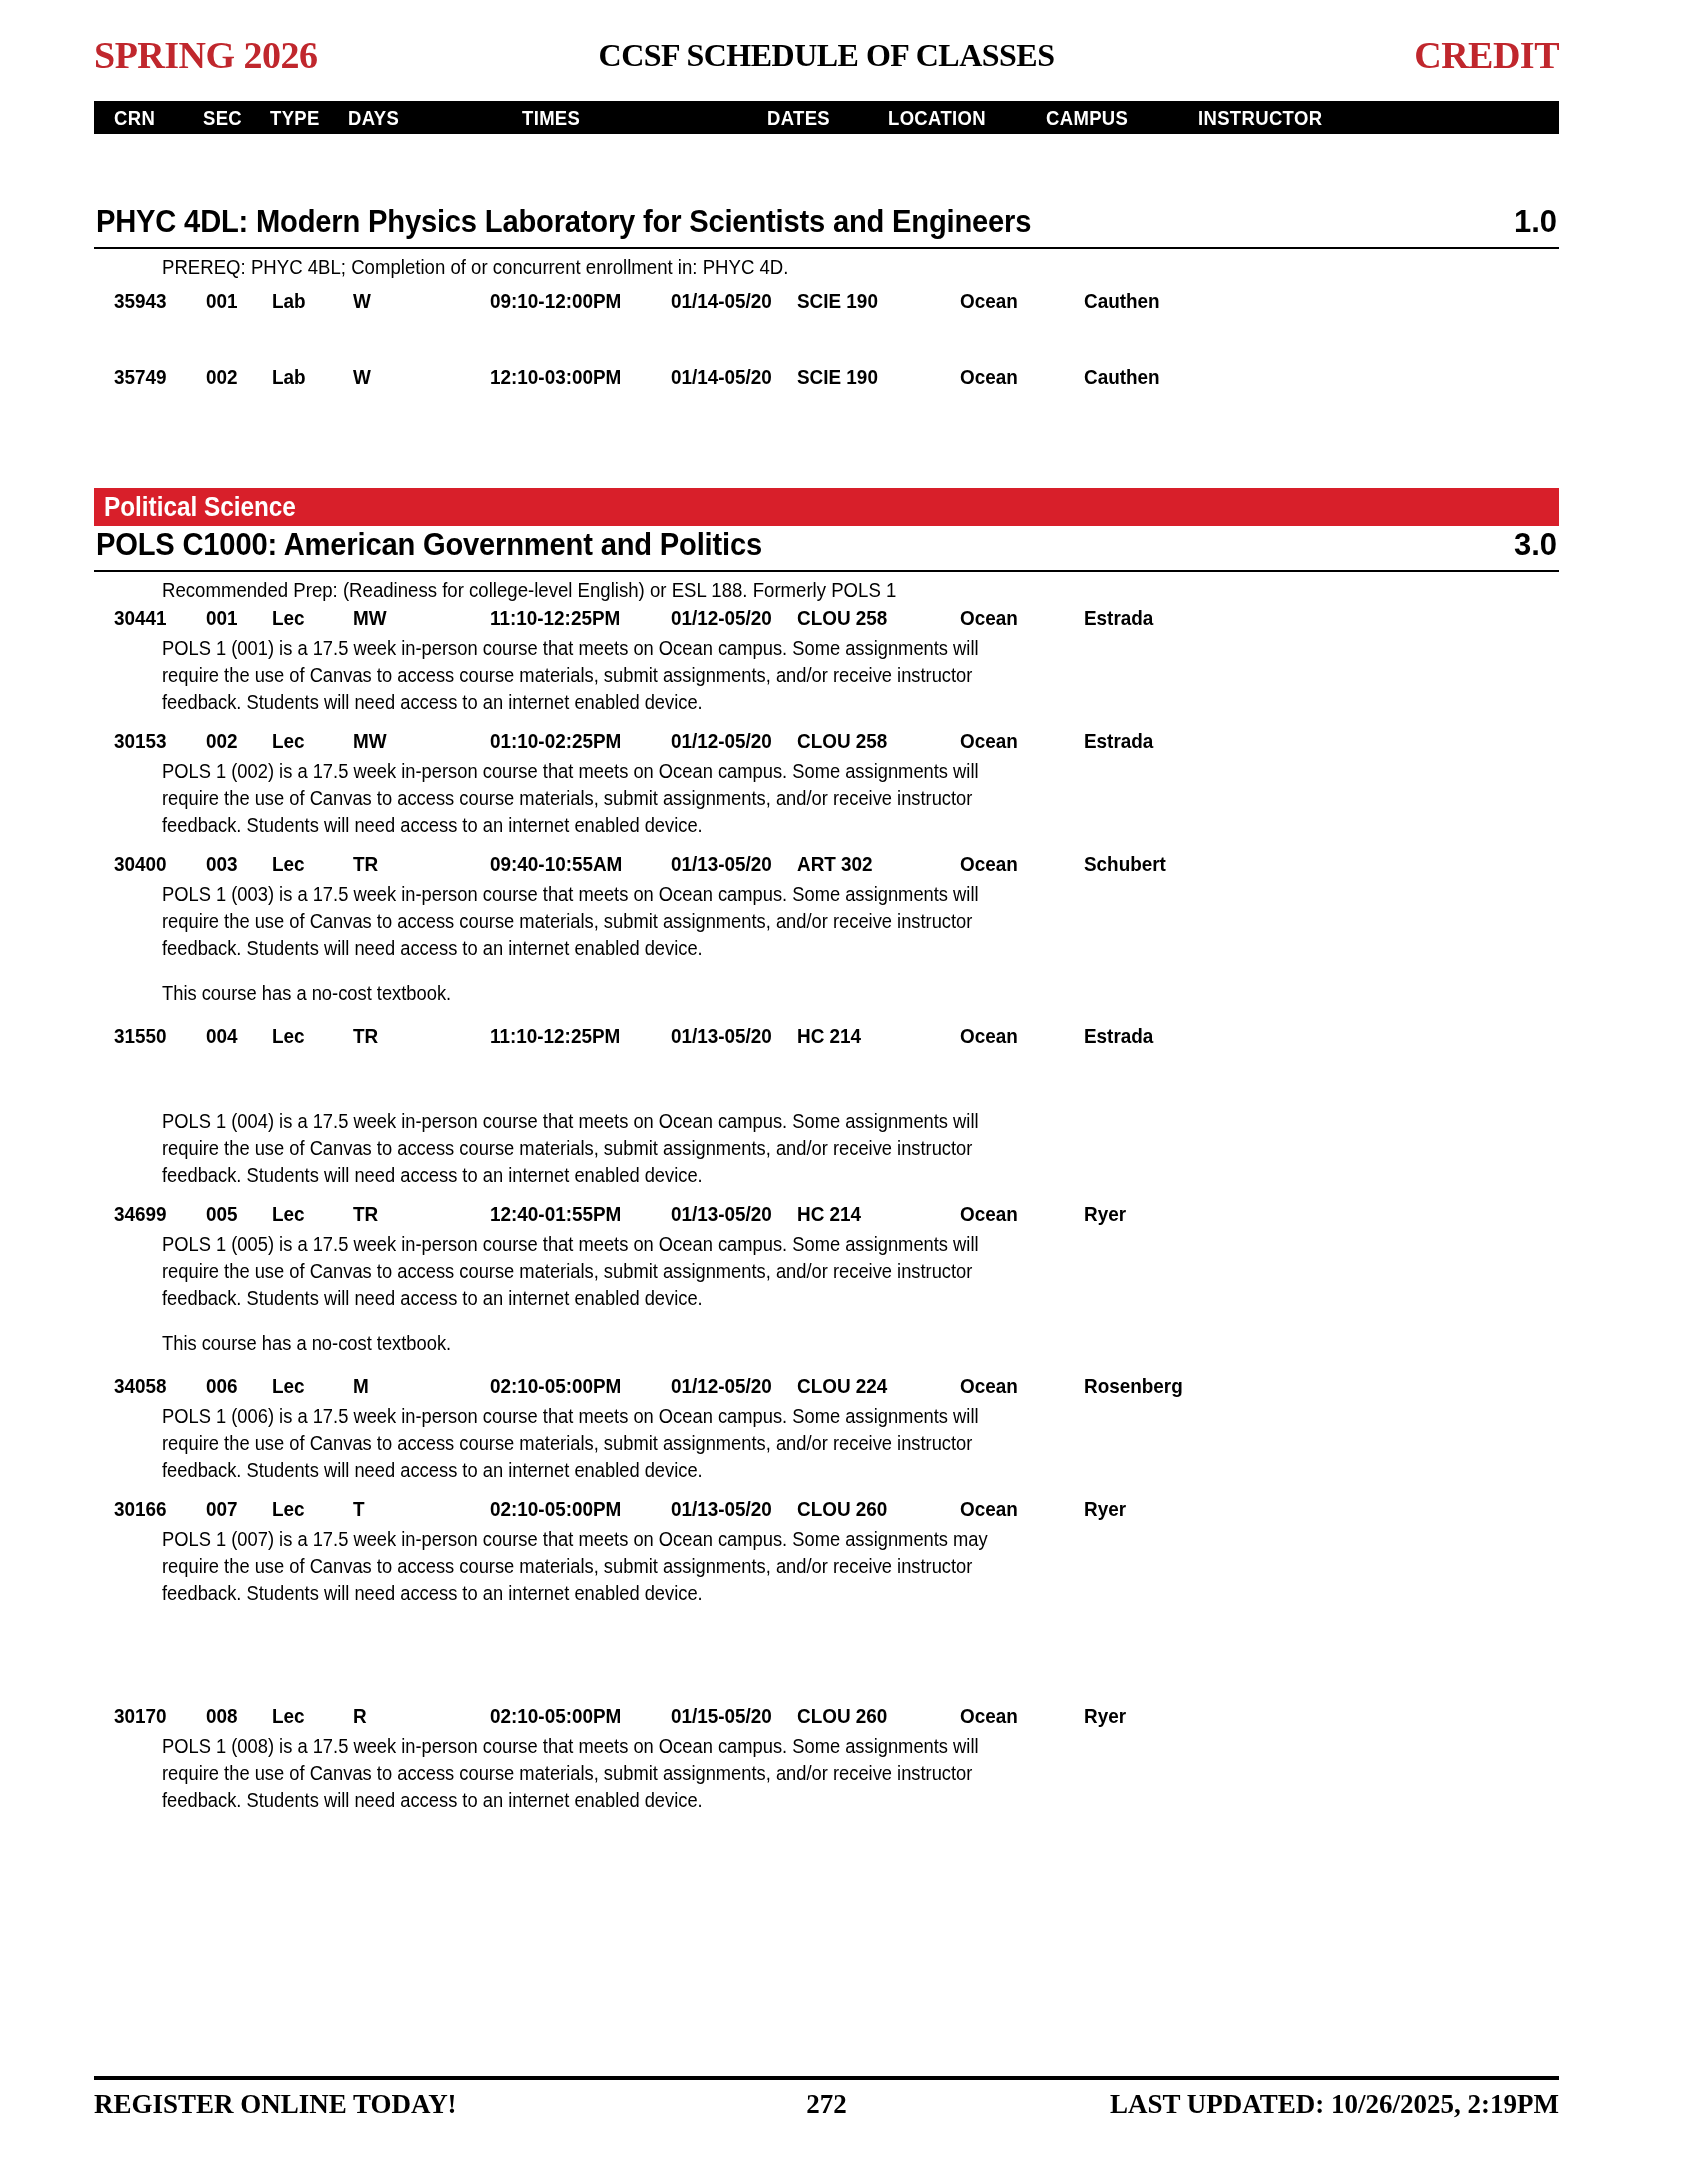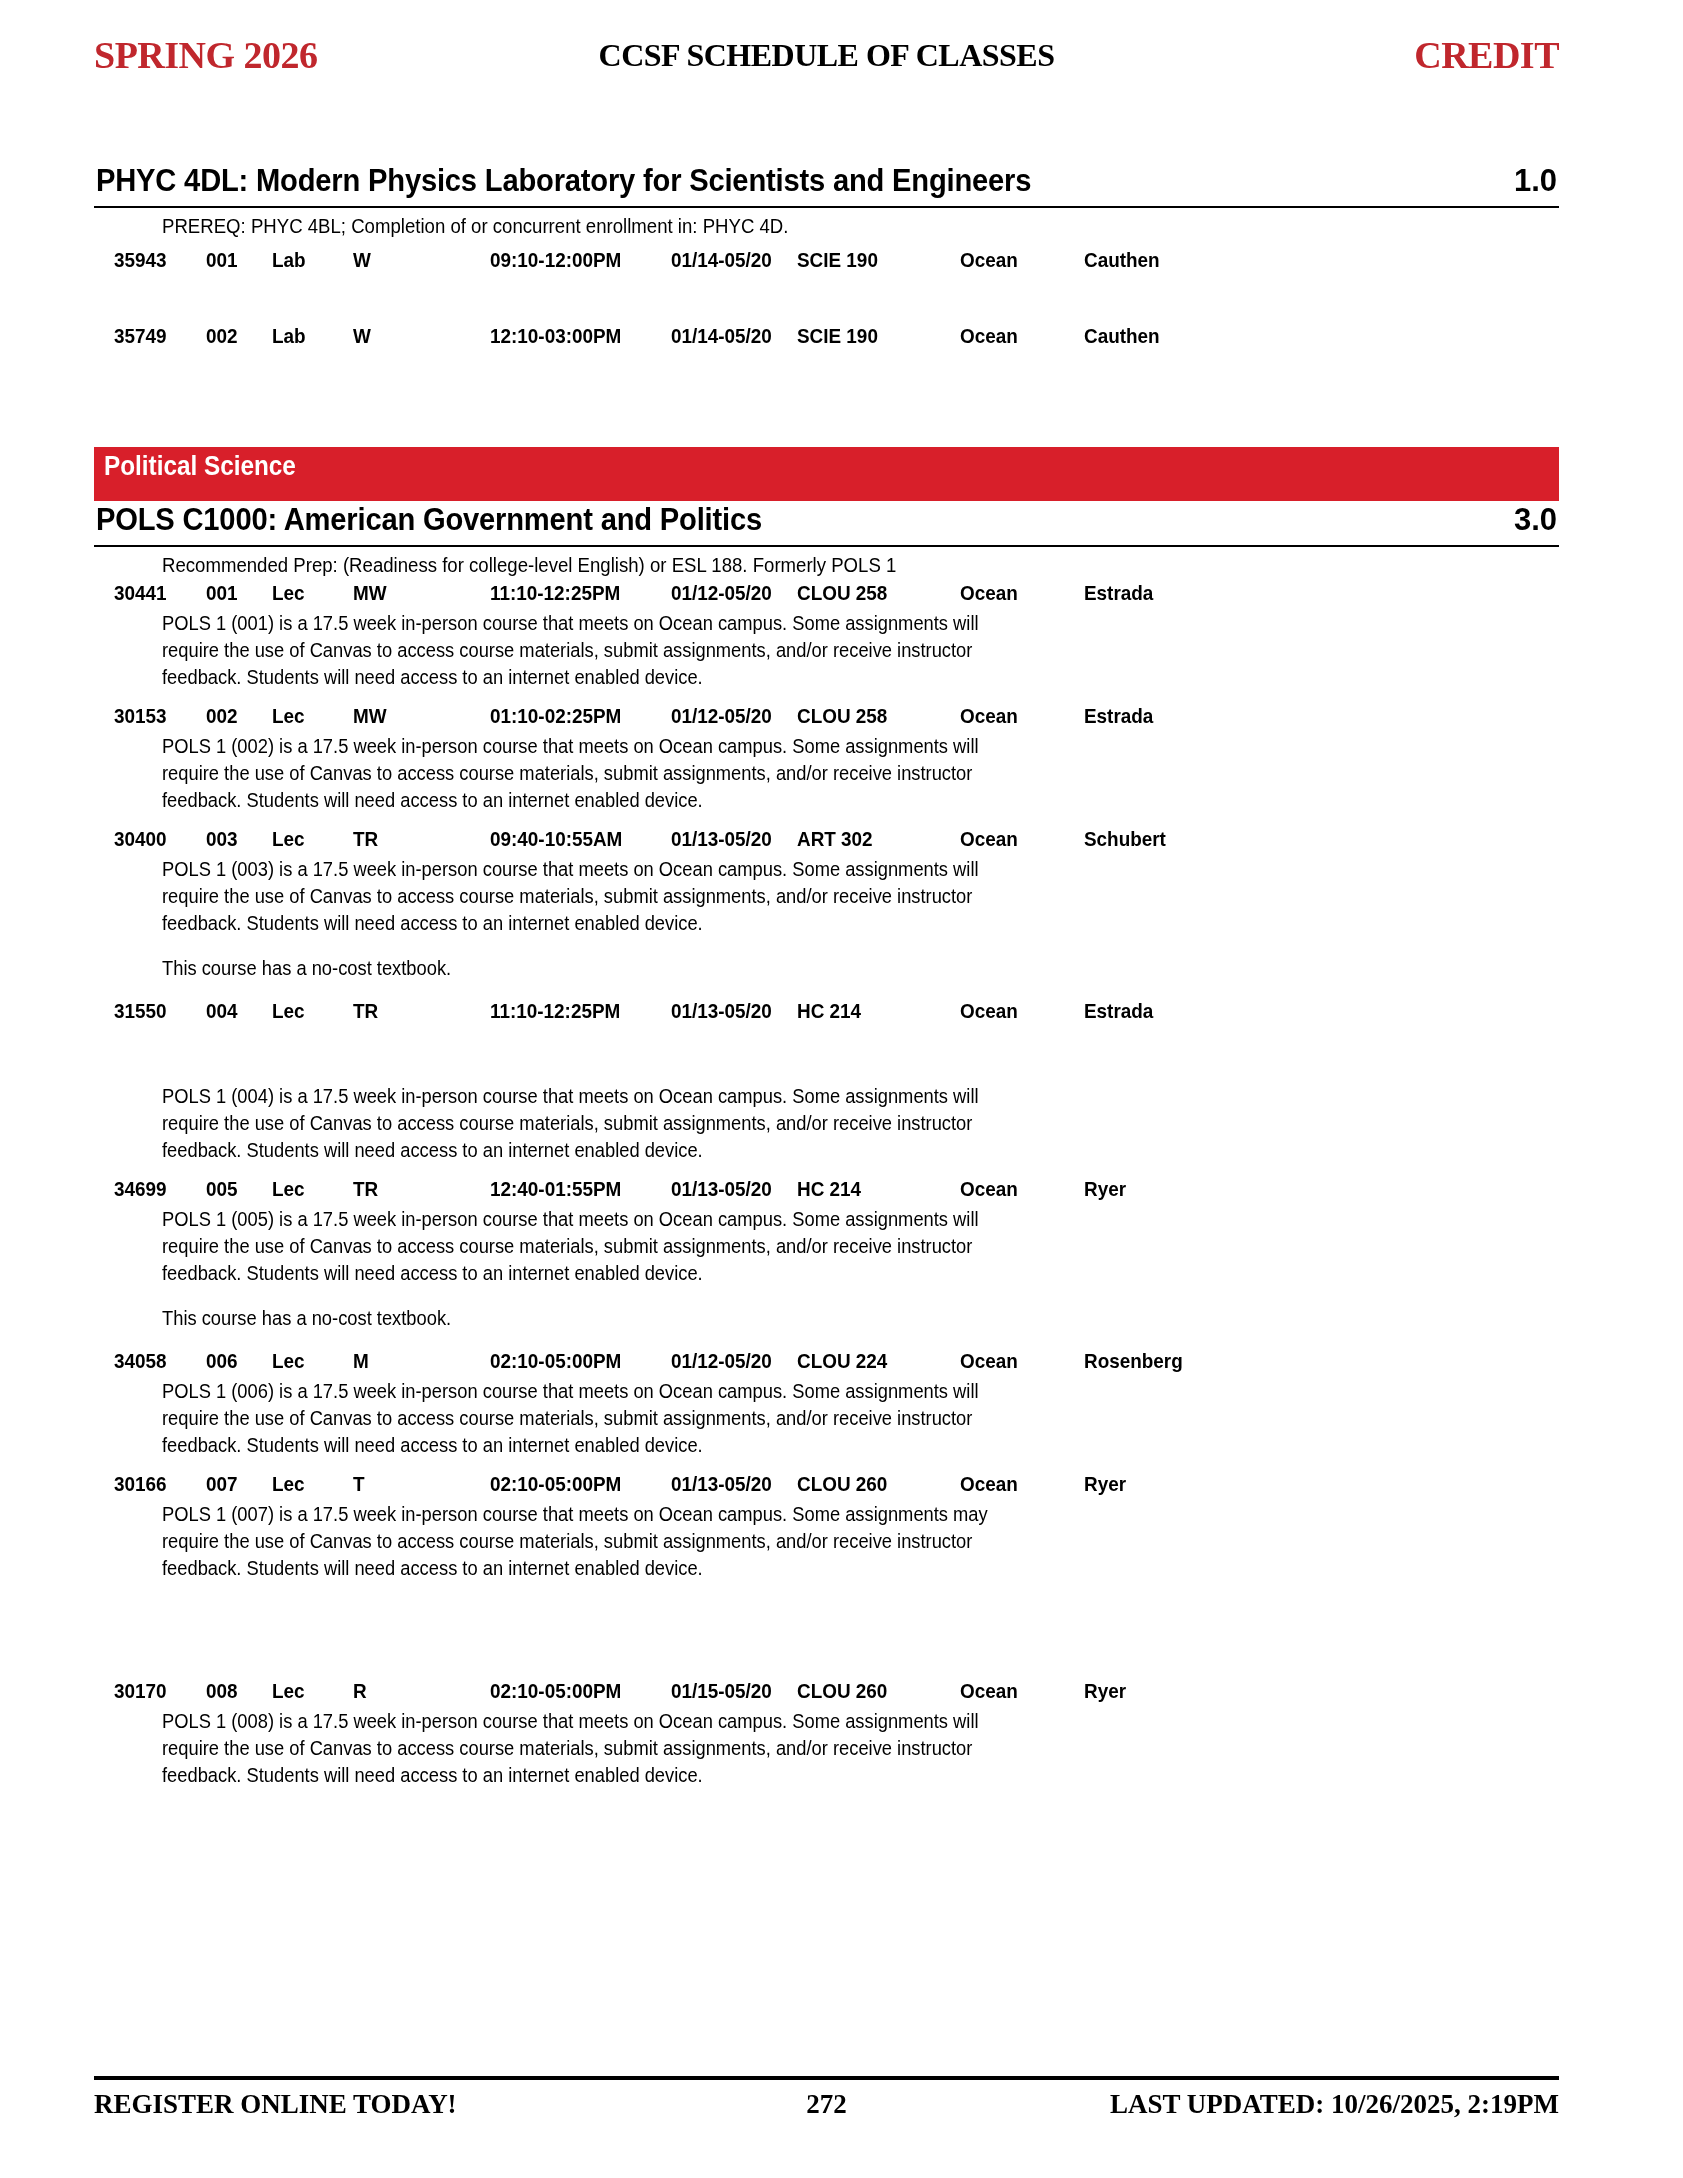--- a/index.html
+++ b/index.html
@@ -91,21 +91,21 @@
   .c-dates    { left: 673px; }
   .c-location { left: 794px; }
   .c-campus   { left: 952px; }
   .c-instr    { left: 1104px;}
 
   
   .course-block { position: relative; }
 
   .dept-banner {
     background: #D81F2A;
-    height: 54px;
+    height: 38px;
     margin-top: 0;
     position: relative;
   }
   .dept-banner .dept-name {
     position: absolute;
     left: 10px;
     top: 3px;
     color: #ffffff;
     font-family: "Liberation Sans Narrow", "Liberation Sans", sans-serif;
     font-weight: bold;
@@ -237,20 +237,31 @@
 <div class="page">
 
   <div class="content">
 
     <div class="masthead">
       <div class="masthead-term">SPRING 2026</div>
       <div class="masthead-title">CCSF SCHEDULE OF CLASSES</div>
       <div class="masthead-credit">CREDIT</div>
     </div>
 
+    <div class="colbar">
+      <span class="c-crn">CRN</span>
+      <span class="c-sec">SEC</span>
+      <span class="c-type">TYPE</span>
+      <span class="c-days">DAYS</span>
+      <span class="c-times">TIMES</span>
+      <span class="c-dates">DATES</span>
+      <span class="c-location">LOCATION</span>
+      <span class="c-campus">CAMPUS</span>
+      <span class="c-instr">INSTRUCTOR</span>
+    </div>
 
     <div class="spacer-70"></div>
 
     <div class="course-block">
       <div class="course-head">
         <div class="course-title">PHYC 4DL: Modern Physics Laboratory for Scientists and Engineers</div>
         <div class="course-units">1.0</div>
       </div>
       <div class="course-prereq">PREREQ: PHYC 4BL; Completion of or concurrent enrollment in: PHYC 4D.</div>
 

